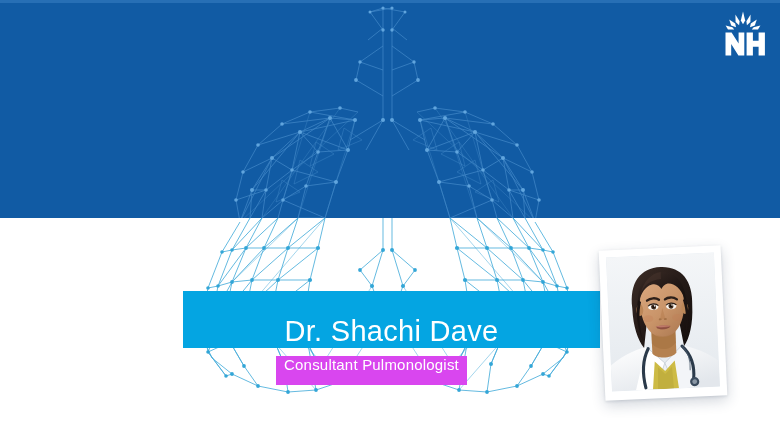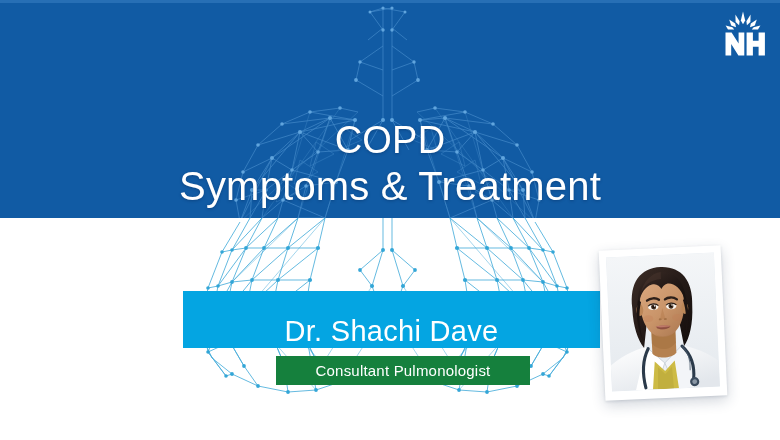--- a/index.html
+++ b/index.html
@@ -51,23 +51,23 @@
   .name-banner{
     position:absolute;left:183px;top:291px;width:417px;height:57px;
     background:#04a5e2;
     display:flex;align-items:flex-end;justify-content:center;
   }
   .name-banner span{
     color:#ffffff;font-size:29px;font-weight:400;letter-spacing:.3px;
     white-space:nowrap;
   }
   .role-banner{
-    position:absolute;left:276px;top:356px;width:254px;height:29px;
-    background:#15803d;
-    display:flex;align-items:center;justify-content:center;
+    position:absolute;left:276px;top:356px;width:191px;height:29px;
+    background:#d946ef;
+    display:flex;align-items:flex-start;justify-content:center;
   }
   .role-banner span{
     color:#ffffff;font-size:15px;font-weight:400;letter-spacing:.2px;
     white-space:nowrap;
   }
 
   
   .photo-frame{
     position:absolute;left:602px;top:248px;width:122px;height:150px;
     background:#ffffff;
@@ -347,24 +347,20 @@
       <path d="M5.6 15.6 L12.4 17.2 L14.2 19.6 L8.0 19.4 Z"></path>
       <path d="M40.4 15.6 L33.6 17.2 L31.8 19.6 L38.0 19.4 Z"></path>
 
       <path d="M5.5 22.5 L11.6 22.5 L18.6 33.6 L18.6 22.5 L24.3 22.5 L24.3 45.4
                L18.4 45.4 L11.2 34.0 L11.2 45.4 L5.5 45.4 Z"></path>
       <path d="M26.6 22.5 L32.9 22.5 L32.9 30.8 L38.6 30.8 L38.6 22.5 L44.9 22.5
                L44.9 45.4 L38.6 45.4 L38.6 36.8 L32.9 36.8 L32.9 45.4 L26.6 45.4 Z"></path>
     </g>
   </svg>
 
-  <div class="title-wrap">
-    <div class="title-line1">COPD</div>
-    <div class="title-line2">Symptoms &amp; Treatment</div>
-  </div>
 
   <div class="name-banner">
     <span>Dr. Shachi Dave</span>
   </div>
   <div class="role-banner">
     <span>Consultant Pulmonologist</span>
   </div>
 
   <div class="photo-frame">
     <div class="photo-inner">

